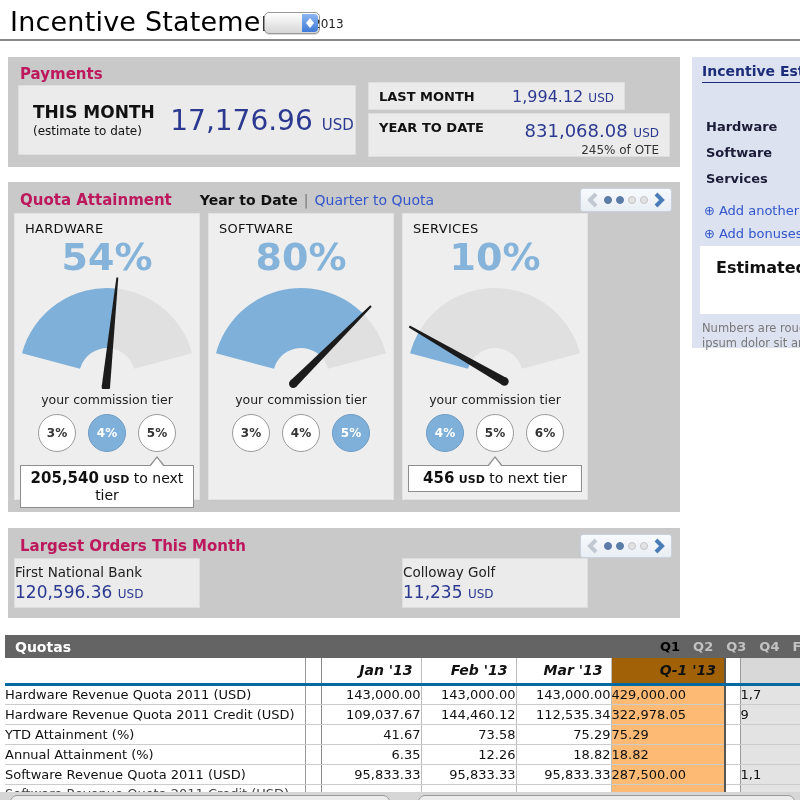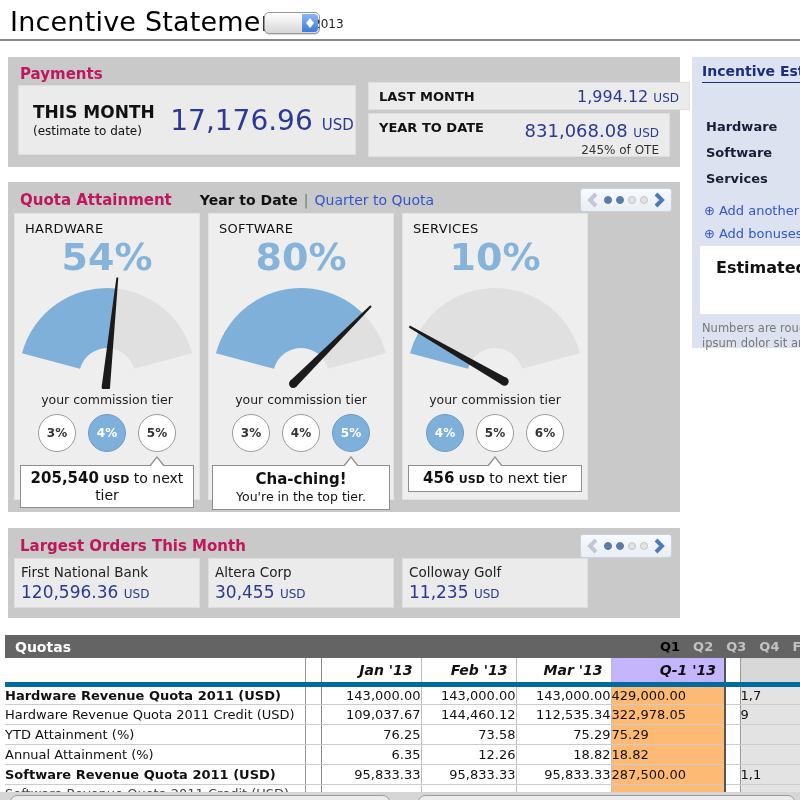--- a/index.html
+++ b/index.html
@@ -29,21 +29,21 @@
   
   #payments { left:8px; top:57px; width:672px; height:110px; }
   #payments .panel-h { position:absolute; left:12px; top:8px; }
   #pay-this { left:10px; top:28px; width:338px; height:70px; display:flex; align-items:center; }
   #pay-this .lbl { padding-left:14px; width:150px; }
   #pay-this .l1 { font-size:17px; font-weight:bold; }
   #pay-this .l2 { font-size:12px; margin-top:2px; }
   .navy { color:#2b3990; }
   #pay-this .val { flex:1; text-align:center; font-size:28px; }
   .usd-lg { font-size:15px; }
-  #pay-last { left:360px; top:25px; width:322px; height:28px; display:flex; align-items:center; justify-content:space-between; padding:0 10px; }
+  #pay-last { left:360px; top:25px; width:257px; height:28px; display:flex; align-items:center; justify-content:space-between; padding:0 10px; }
   #pay-last .lbl, #pay-ytd .lbl { font-size:13px; font-weight:bold; }
   #pay-last .val { font-size:16px; }
   .usd-sm { font-size:12px; }
   #pay-ytd { left:360px; top:56px; width:302px; height:44px; display:flex; justify-content:space-between; padding:6px 10px 0 10px; }
   #pay-ytd .val { font-size:18px; text-align:right; }
   #pay-ytd .note { font-size:12px; color:#333; margin-top:2px; }
 
   
   .pager { display:flex; align-items:center; gap:5px; padding:3px 6px;
     background:linear-gradient(#f7fafd,#e9eef4); border:1px solid #c9d2dc; border-radius:3px; }
@@ -73,43 +73,43 @@
     border-left:8px solid transparent; border-right:8px solid transparent; border-bottom:10px solid #8d8d8d; }
   .notch::after { content:''; position:absolute; left:-7px; top:2px; width:0; height:0;
     border-left:7px solid transparent; border-right:7px solid transparent; border-bottom:9px solid #fff; }
   .co-strong { font-weight:bold; font-size:15px; }
   .co-usd { font-weight:bold; font-size:11px; }
   .co-line1 { font-weight:bold; font-size:15px; }
   .co-line2 { font-size:12.5px; margin-top:1px; }
 
   
   #orders { left:8px; top:528px; width:672px; height:90px; }
-  .ocard { top:30px; width:186px; height:50px; padding:5px 6px; }
+  .ocard { top:30px; width:186px; height:50px; padding:5px 0; }
   .ocard .oname { font-size:13.5px; color:#222; }
   .ocard .oval { font-size:17px; margin-top:2px; }
 
   
   #quotas { position:absolute; left:5px; top:635px; width:855px; }
   #quotas-bar { position:relative; height:23px; background:#646464; color:#fff; }
   #quotas-bar .qt { position:absolute; left:10px; top:4px; font-size:14px; font-weight:bold; }
   .qtabs { position:absolute; left:655px; top:4px; display:flex; gap:13px; font-size:13px; font-weight:bold; }
   .qtab { color:#c2c2c2; cursor:pointer; white-space:nowrap; }
   .qtab.on { color:#000000; }
   table#qtable { border-collapse:collapse; width:855px; background:#fff; table-layout:fixed; font-size:13px; }
   #qtable th, #qtable td { border-bottom:1px solid #cccccc; height:20px; padding:0; overflow:hidden; white-space:nowrap; }
   #qtable thead th { height:26px; font-size:14px; font-style:italic; font-weight:bold; text-align:right;
-    padding-right:8px; border-bottom:5px solid #0369a1; }
+    padding-right:8px; border-bottom:3px solid #0369a1; }
   .c-lab { text-align:left; padding-left:8px; border-right:1px solid #999; }
   td.c-lab.ind { padding-left:28px; }
-  tr.group td.c-lab { font-weight:bold; }
+  tr.group td.c-lab { font-weight:normal; }
   tr.group td { border-top:1px solid #828282; }
   .c-sep { background:#fff; border-right:1px solid #8a8a8a; }
   .c-num { text-align:right; padding-right:8px; border-right:1px solid #bdbdbd; }
   .c-q1 { text-align:left; padding-right:8px; background:#fdba74; border-right:2px solid #555; }
-  thead .c-q1 { background:#c4b5fd; }
+  thead .c-q1 { background:#a16207; }
   .c-sep2 { background:#fff; border-right:1px solid #9a9a9a; }
   .c-fy { background:#e3e3e3; text-align:left; padding-left:25px; }
   thead .c-fy { background:#d8d8d8; }
   tr.partial td { height:7px; border-bottom:none; vertical-align:top; line-height:18px; color:#444; }
   #bottom-strip { position:absolute; left:0; top:792px; width:800px; height:8px; background:#d6d6d6; }
   .bbox { position:absolute; top:3px; height:14px; background:#ececec; border:1px solid #9a9a9a; border-radius:7px 7px 0 0; }
 
   
   #estimator { left:692px; top:57px; width:168px; height:291px; background:#dce2ef; }
   #estimator .eh { position:absolute; left:10px; top:6px; right:-60px; font-size:14px; font-weight:bold;
@@ -218,25 +218,20 @@
         <path d="M 111.8 79.2 L 154.2 36.8 A 88 88 0 0 1 177.0 76.2 L 119.0 91.8 A 28 28 0 0 0 111.8 79.2 Z" fill="#e0e0e0"></path>
         <polygon points="162.7,29.7 87.2,109.7 81.3,103.8 161.3,28.3" fill="#1b1b1b"></polygon>
         <circle cx="84.2" cy="106.8" r="4.2" fill="#1b1b1b"></circle>
       </svg>
     <div class="tier-cap">your commission tier</div>
     <div class="tiers">
       <span class="tier">3%</span>
       <span class="tier">4%</span>
       <span class="tier active">5%</span>
     </div>
-    <div class="callout two">
-      <span class="notch" style="left: calc(50% + 42px);"></span>
-      <div class="co-line1">Cha-ching!</div>
-      <div class="co-line2">You're in the top tier.</div>
-    </div>
   </div>
 
   <div class="gcard" style="left:394px">
     <div class="gname">SERVICES</div>
     <div class="gpct">10%</div>
     <svg class="gauge" width="184" height="112" viewBox="0 0 184 112">
         <path d="M 65.0 91.8 L 7.0 76.2 A 88 88 0 0 1 15.8 55.0 L 67.8 85.0 A 28 28 0 0 0 65.0 91.8 Z" fill="#7fb0d9"></path>
         <path d="M 67.8 85.0 L 15.8 55.0 A 88 88 0 0 1 177.0 76.2 L 119.0 91.8 A 28 28 0 0 0 67.8 85.0 Z" fill="#e0e0e0"></path>
         <polygon points="6.8,48.6 103.6,100.9 99.4,108.1 5.8,50.4" fill="#1b1b1b"></polygon>
         <circle cx="101.5" cy="104.5" r="4.2" fill="#1b1b1b"></circle>
@@ -270,24 +265,20 @@
           <span class="dot"></span>
         </span>
       <svg width="12" height="16">
           <polyline points="3,2 9,8 3,14" fill="none" stroke="#4a7cb8" stroke-width="4"></polyline>
         </svg>
     </span>
   </div>
   <div class="card ocard" style="left:6px">
     <div class="oname">First National Bank</div>
     <div class="oval navy"><span>120,596.36</span> <span class="usd-sm">USD</span></div>
-  </div>
-  <div class="card ocard" style="left:200px">
-    <div class="oname">Altera Corp</div>
-    <div class="oval navy"><span>30,455</span> <span class="usd-sm">USD</span></div>
   </div>
   <div class="card ocard" style="left:394px">
     <div class="oname">Colloway Golf</div>
     <div class="oval navy"><span>11,235</span> <span class="usd-sm">USD</span></div>
   </div>
 </div>
 
 <div id="quotas">
   <div id="quotas-bar">
     <span class="qt">Quotas</span>
@@ -339,21 +330,21 @@
         <td class="c-num">109,037.67</td>
         <td class="c-num">144,460.12</td>
         <td class="c-num">112,535.34</td>
         <td class="c-q1">322,978.05</td>
         <td class="c-sep2"></td>
           <td class="c-fy">9</td>
       </tr>
       <tr>
         <td class="c-lab ind">YTD Attainment (%)</td>
           <td class="c-sep"></td>
-        <td class="c-num">76.25</td>
+        <td class="c-num">41.67</td>
         <td class="c-num">73.58</td>
         <td class="c-num">75.29</td>
         <td class="c-q1">75.29</td>
         <td class="c-sep2"></td>
           <td class="c-fy"></td>
       </tr>
       <tr>
         <td class="c-lab ind">Annual Attainment (%)</td>
           <td class="c-sep"></td>
         <td class="c-num">6.35</td>

